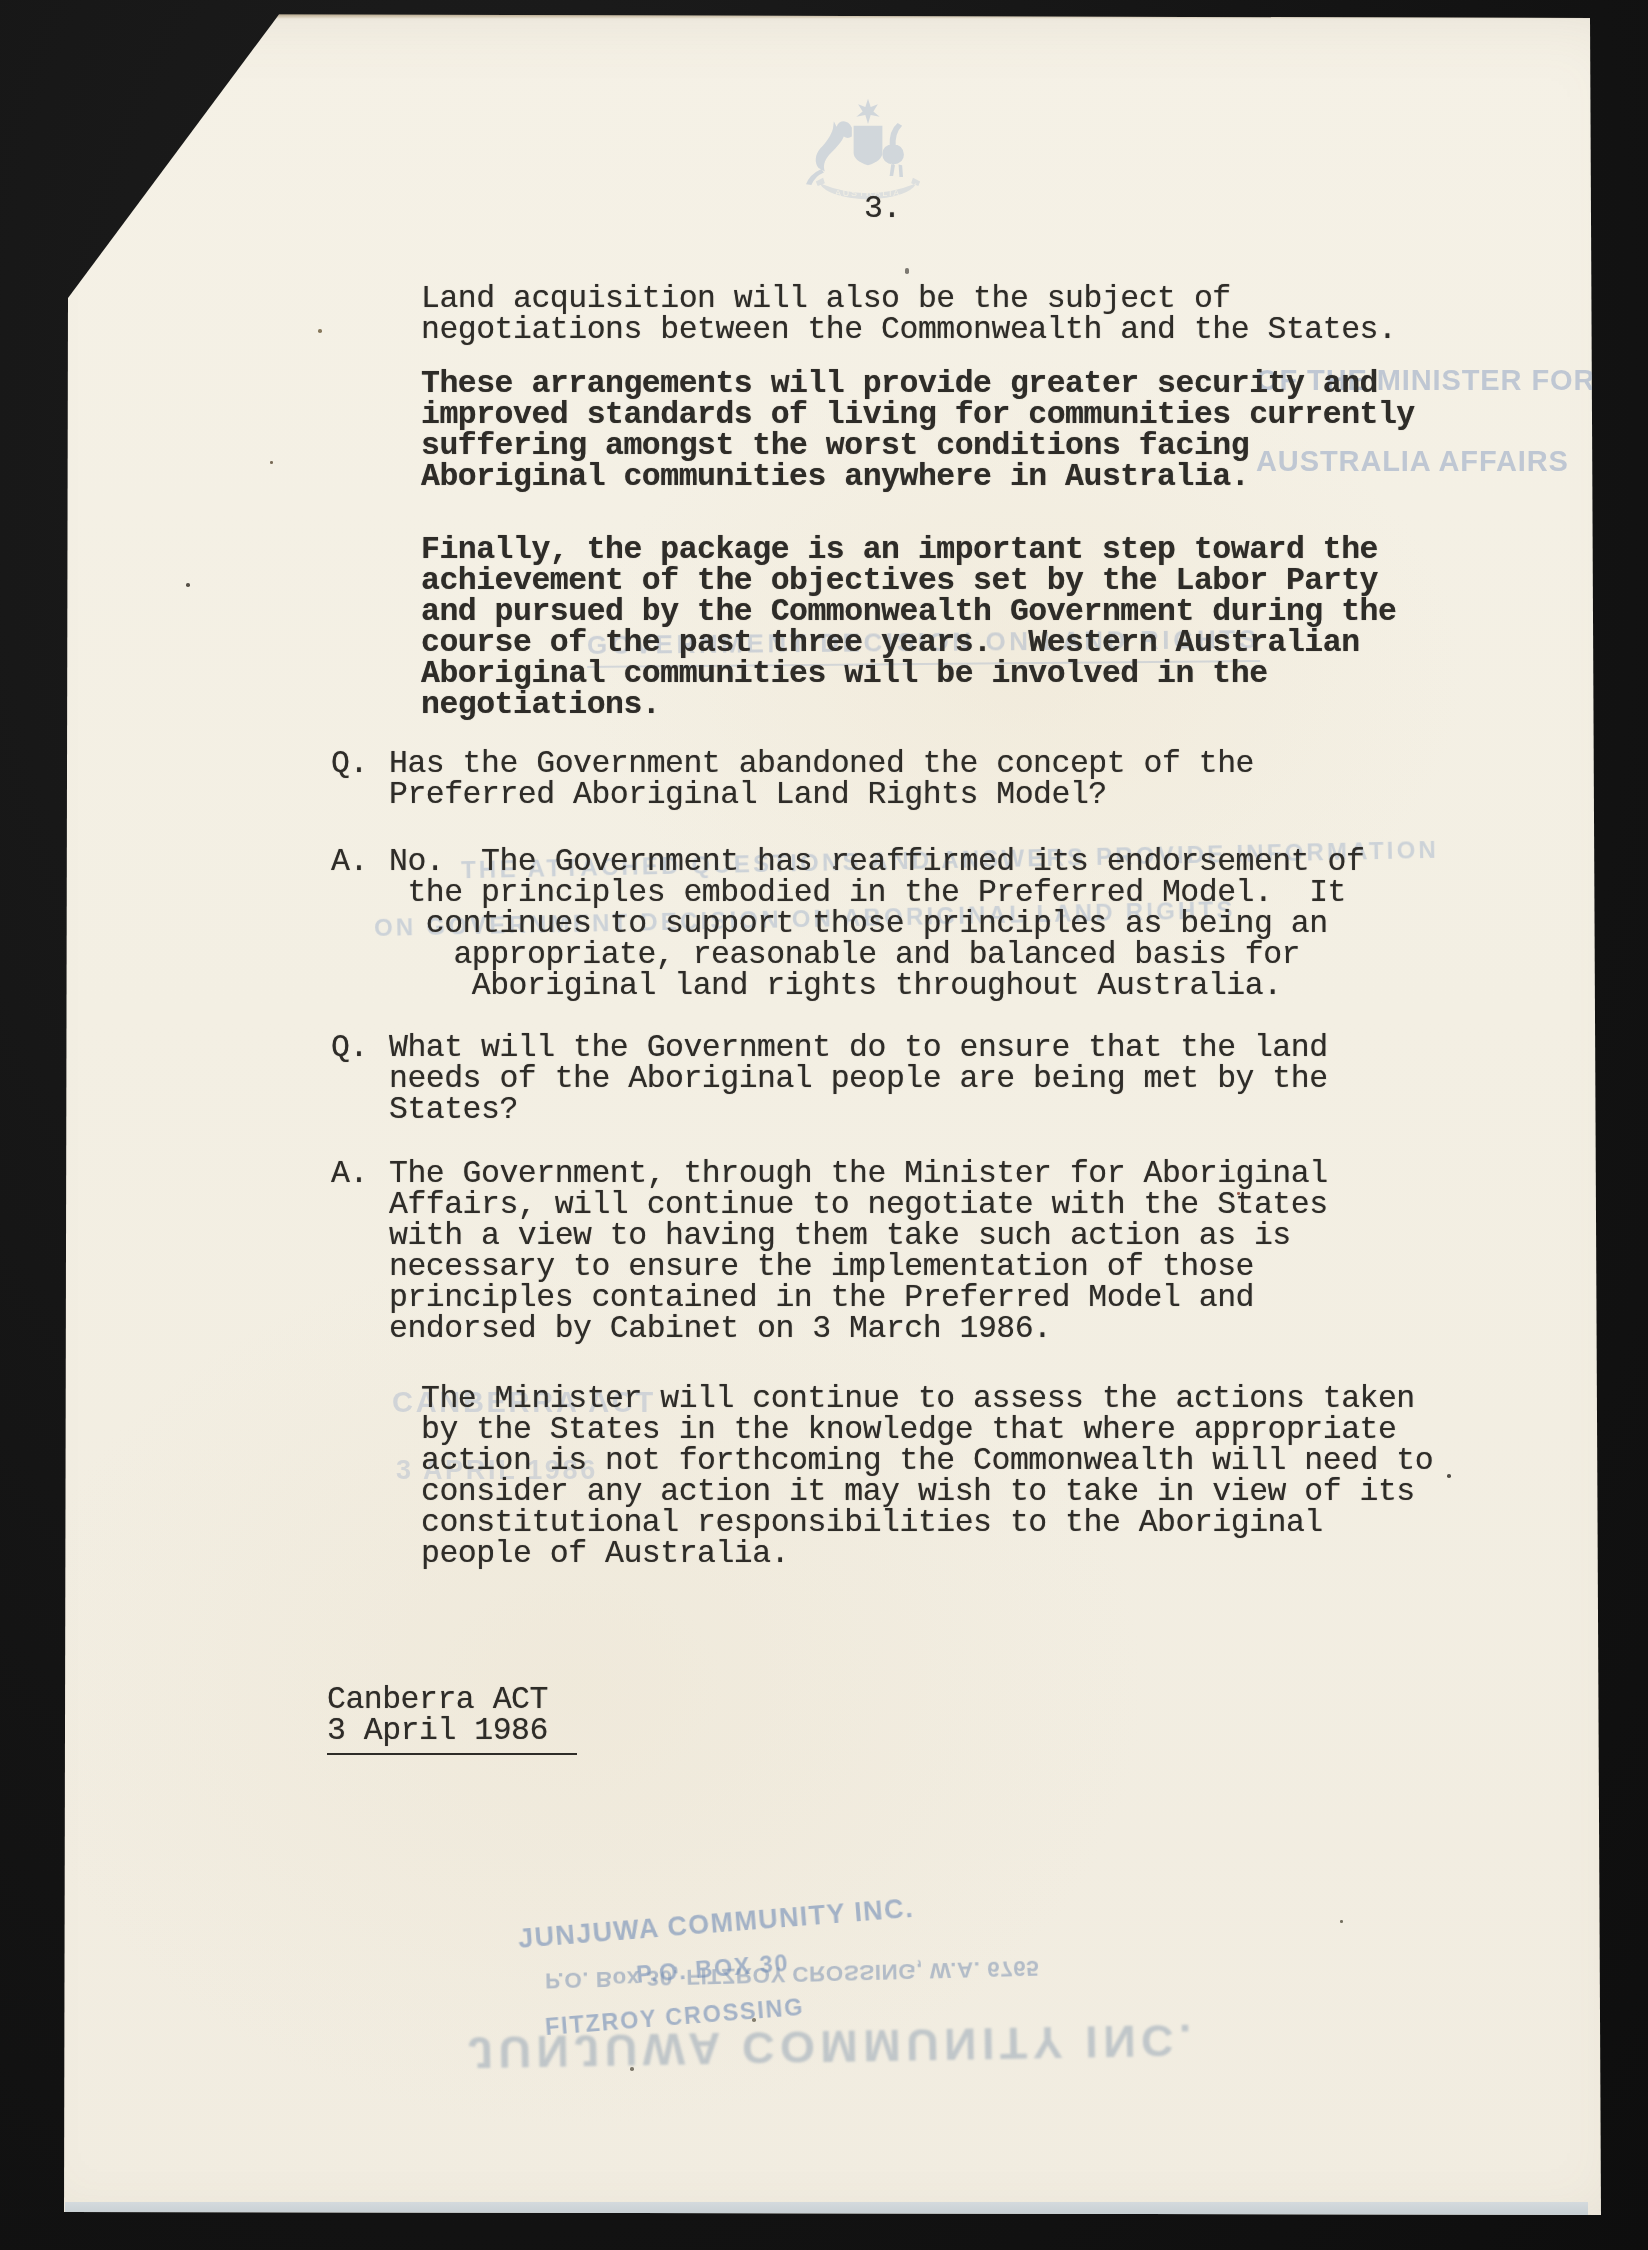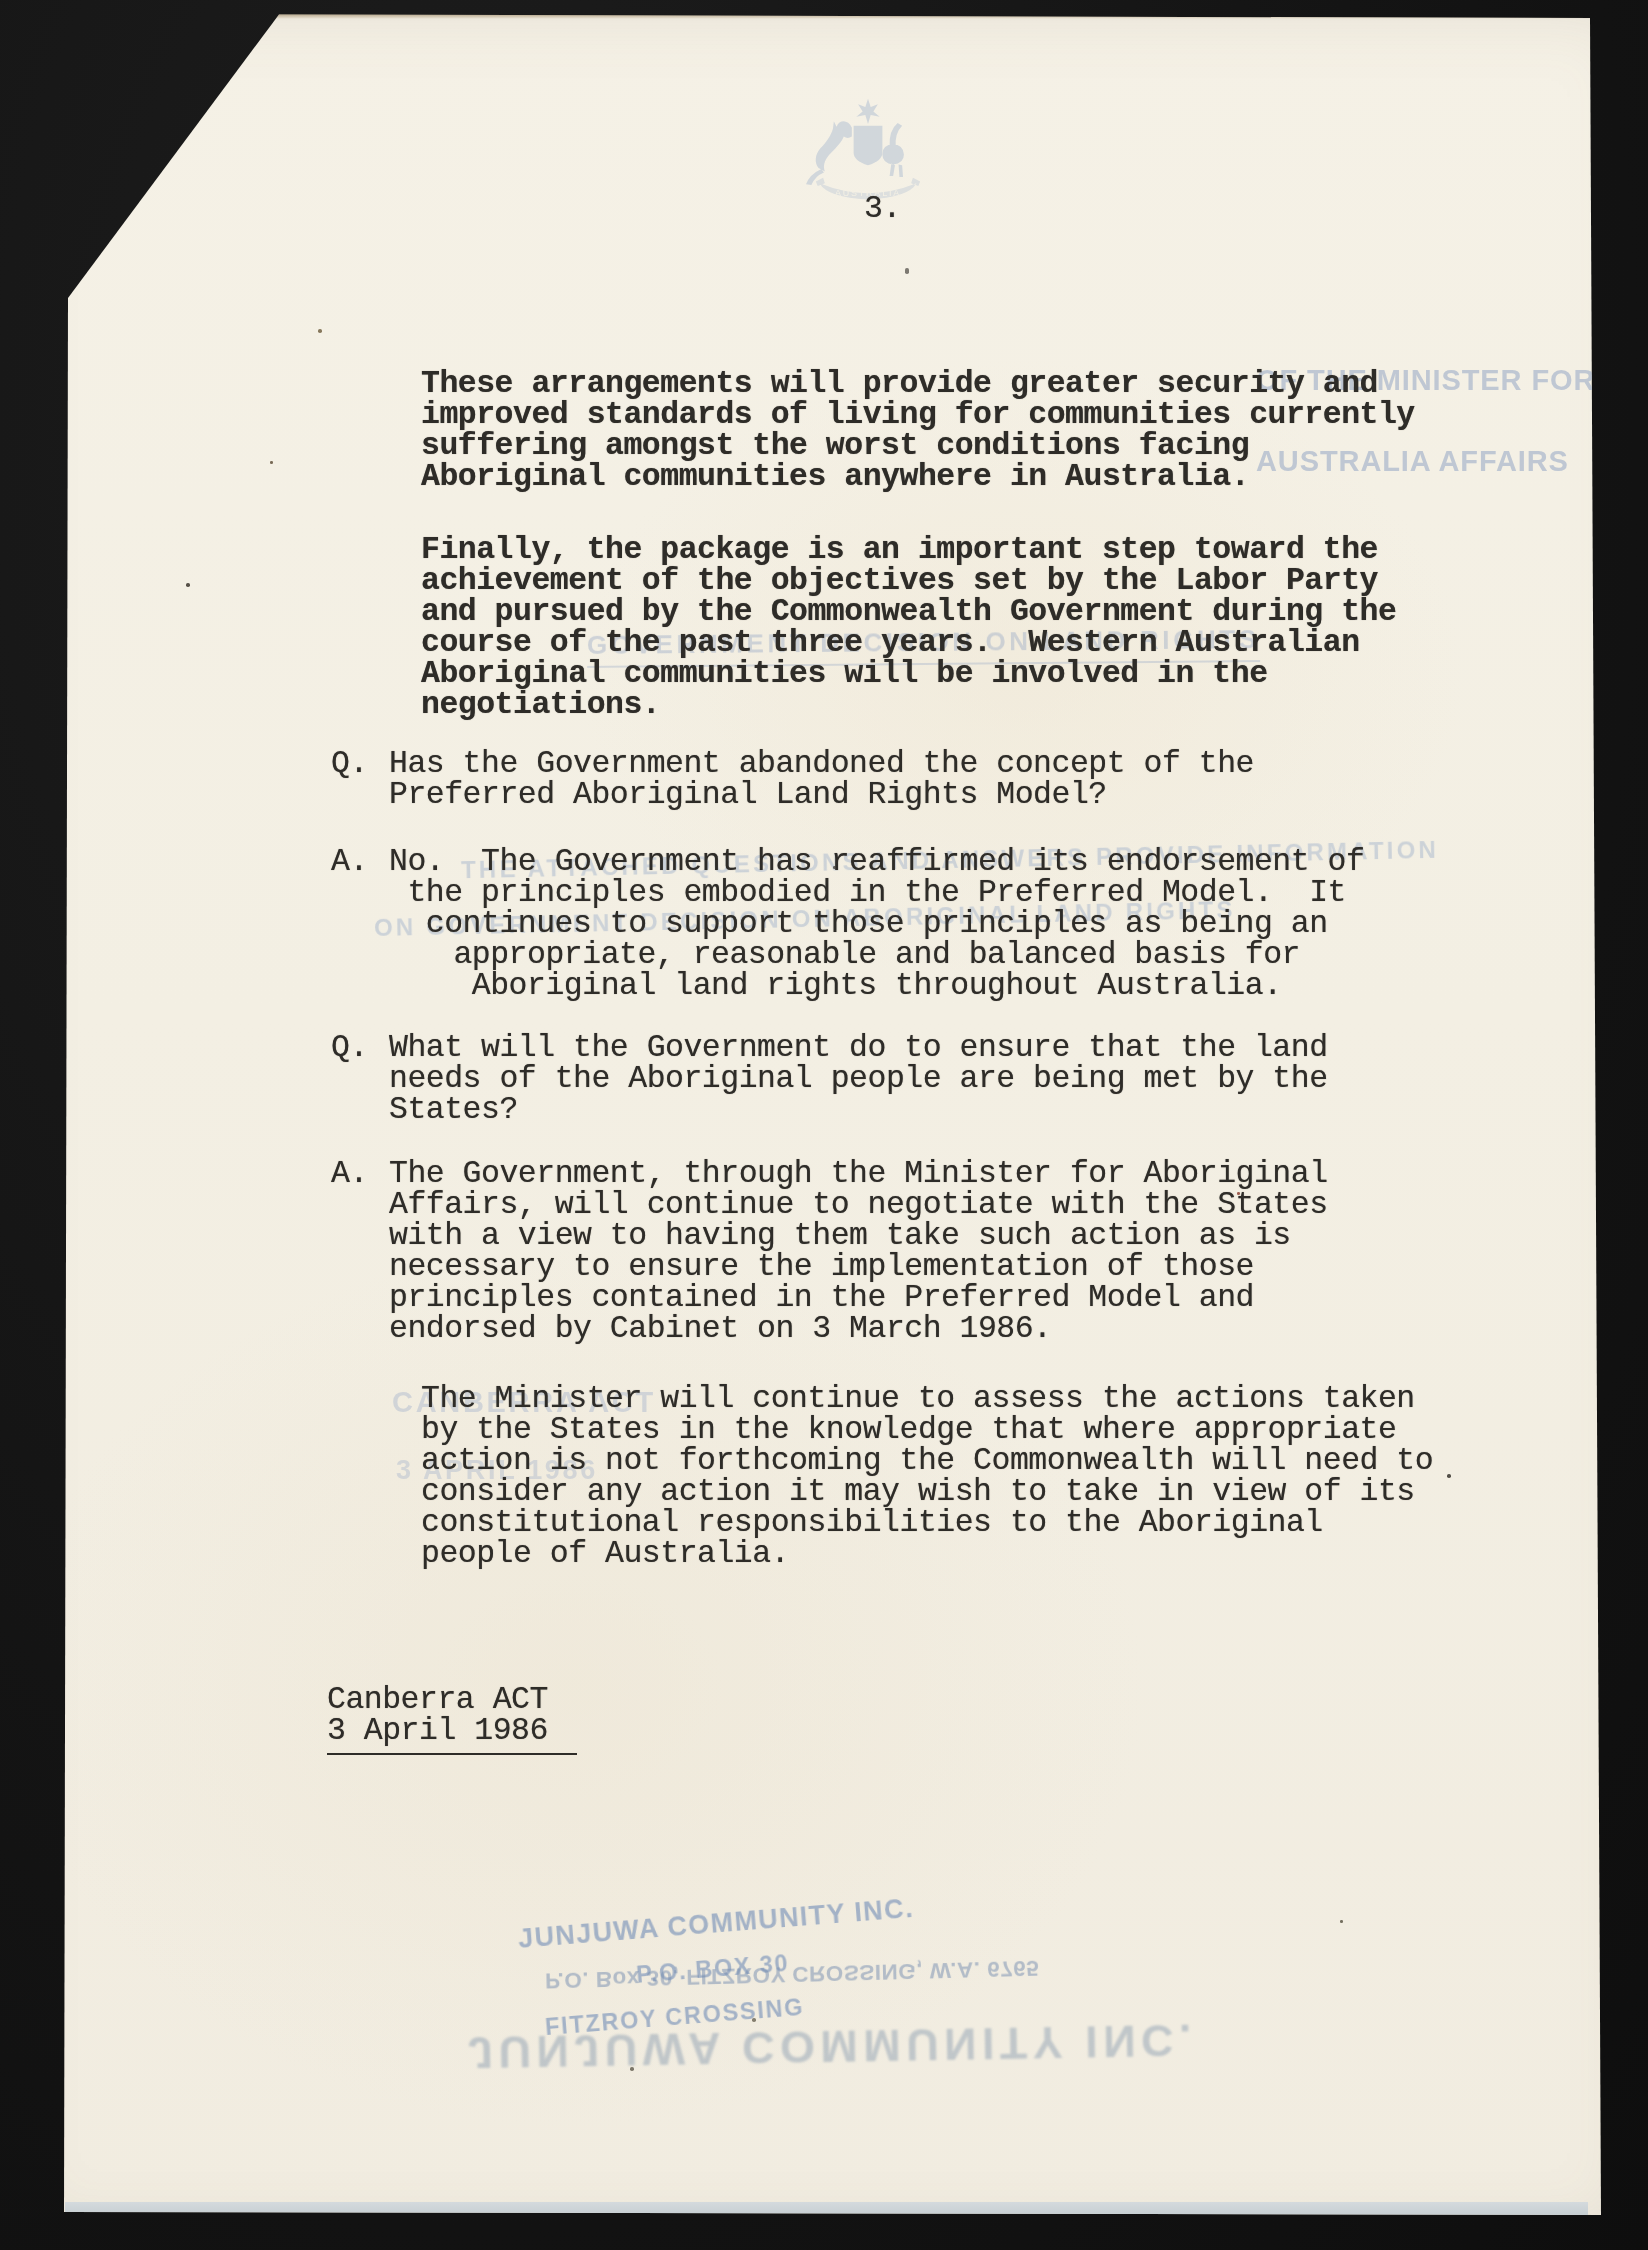--- a/index.html
+++ b/index.html
@@ -92,20 +92,22 @@
       <path d="M64,32 h32 v30 q0,9 -16,14 q-16,-5 -16,-14 z"></path>
       <path d="M62,34 c-4,-9 -14,-9 -17,-1 l-3,-6 l-1,8 c-2,8 -8,16 -14,22 c-6,7 -7,16 -2,22 l7,4 c-3,-8 1,-15 7,-21 c6,-6 12,-12 14,-18 c3,2 6,2 9,0 z M28,80 q-13,6 -17,17 l6,1 q4,-10 14,-14 z"></path>
       <path d="M96,64 q0,-11 12,-11 q11,0 12,11 q0,10 -12,11 q-12,-1 -12,-11 z M104,56 q-1,-19 9,-27 l5,3 q-9,9 -7,25 z M106,74 l-2,14 l4,0 l2,-12 z M114,75 l1,14 l4,0 l-1,-13 z"></path>
       <path opacity="0.7" d="M26,96 q54,22 108,0 q-9,16 -54,18 q-45,-2 -54,-18 z M22,94 l8,-4 l2,6 l-8,3 z M138,94 l-8,-4 l-2,6 l8,3 z"></path>
       <text x="80" y="110" text-anchor="middle" font-family="Liberation Sans, sans-serif" font-size="10" letter-spacing="2" fill="#f3efe3">AUSTRALIA</text>
     </g>
   </svg>
 
   <div class="mono" style="left:864px;top:193px;">3.</div>
 
+  <div class="mono para" style="top:283px;">Land acquisition will also be the subject of
+negotiations between the Commonwealth and the States.</div>
   <div class="mono para" style="top:368px;font-weight:bold;">These arrangements will provide greater security and
 improved standards of living for communities currently
 suffering amongst the worst conditions facing
 Aboriginal communities anywhere in Australia.</div>
   <div class="mono para" style="top:534px;font-weight:bold;">Finally, the package is an important step toward the
 achievement of the objectives set by the Labor Party
 and pursued by the Commonwealth Government during the
 course of the past three years.  Western Australian
 Aboriginal communities will be involved in the
 negotiations.</div>

